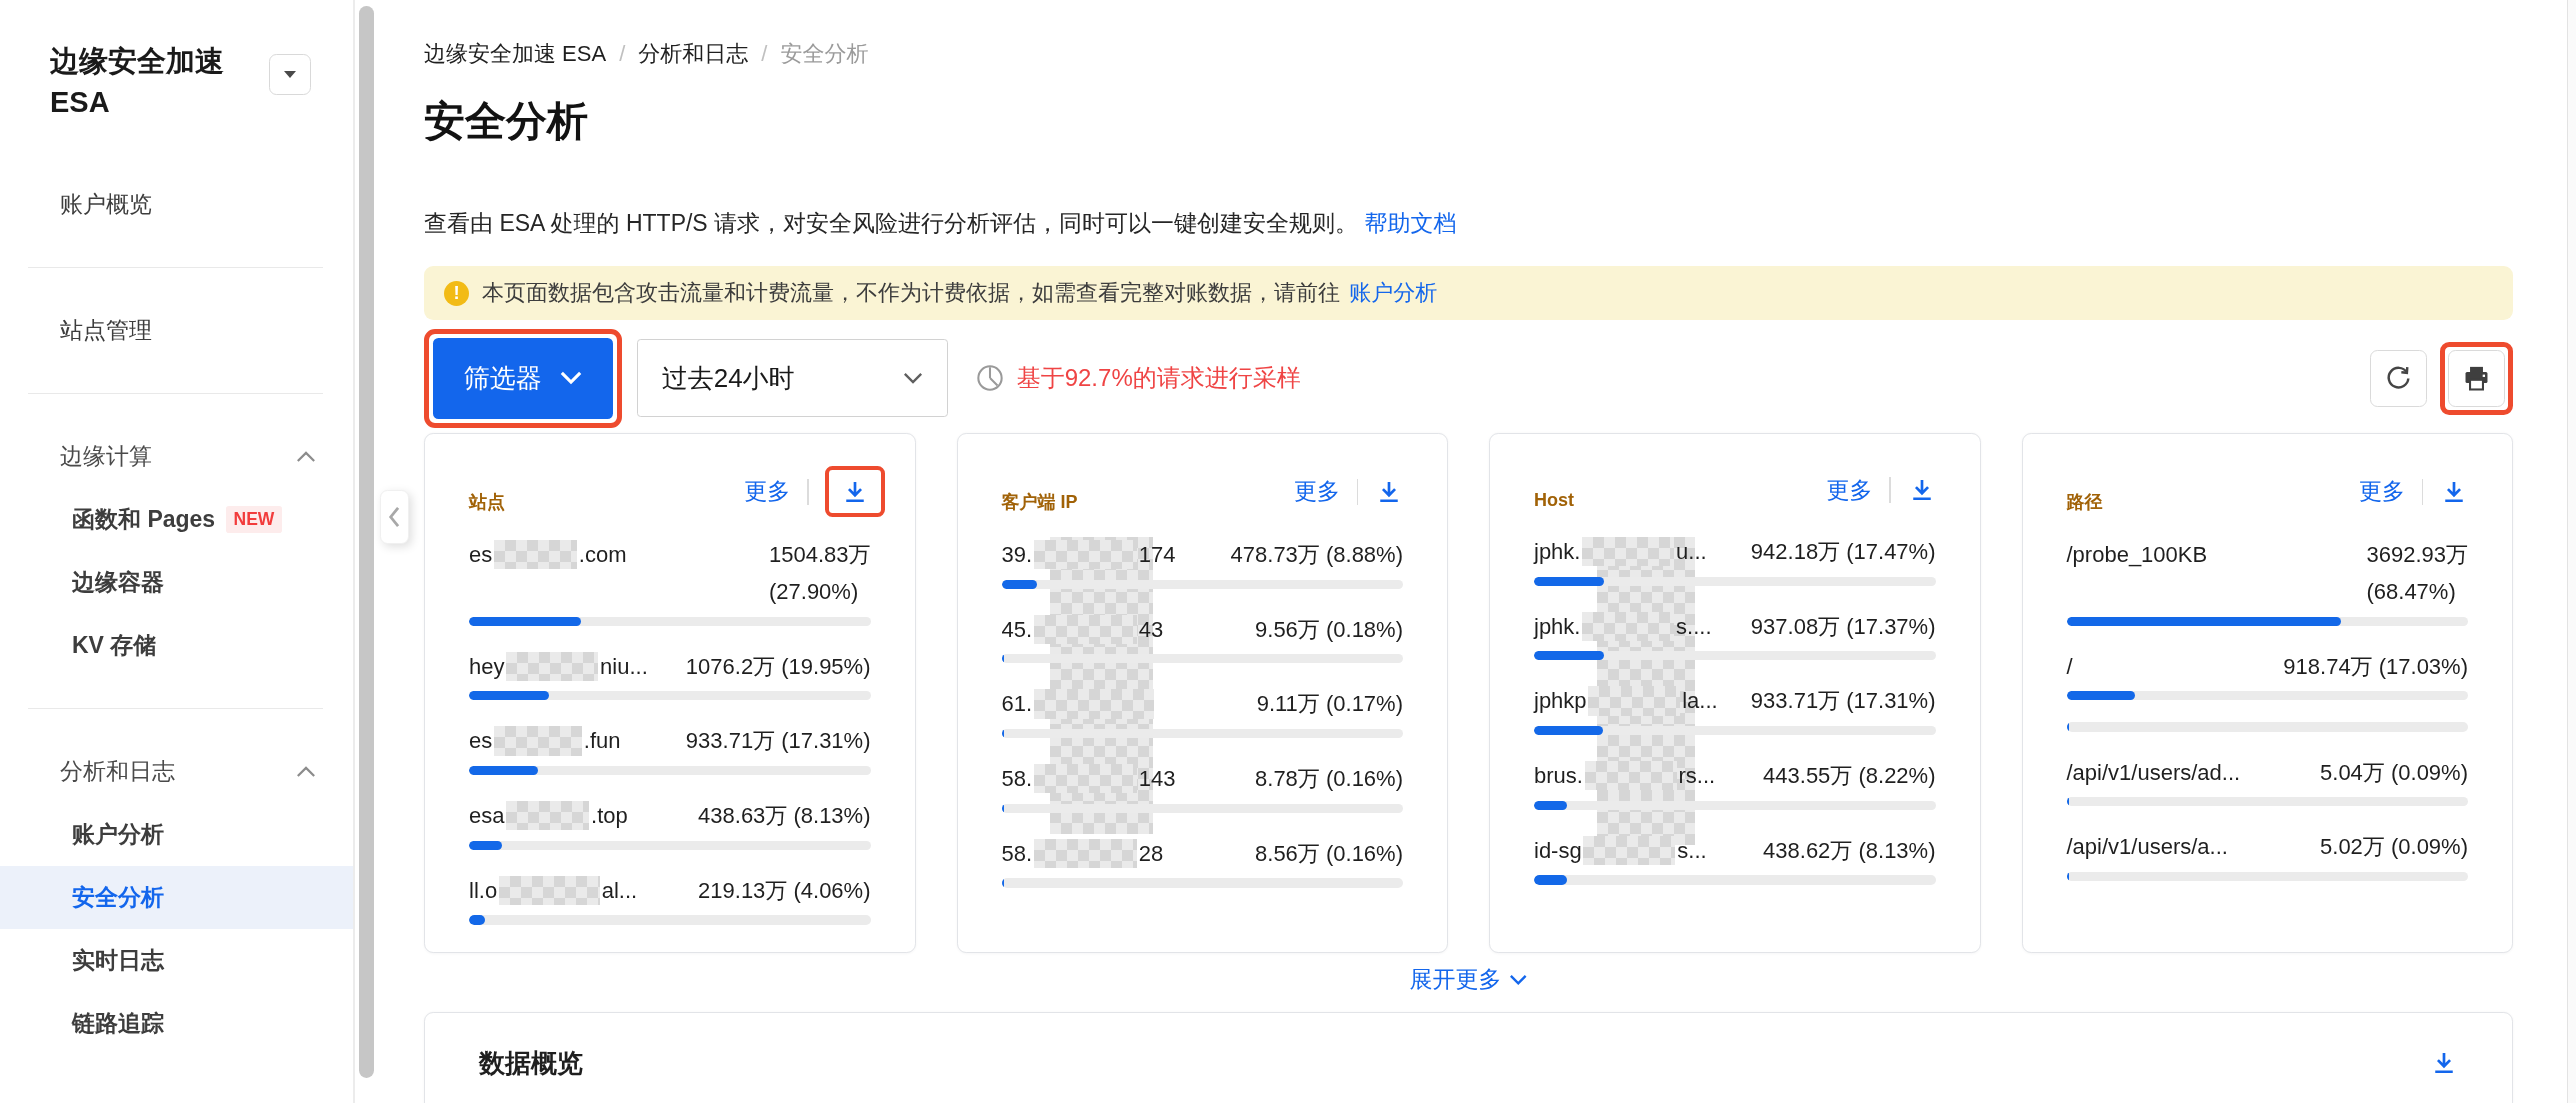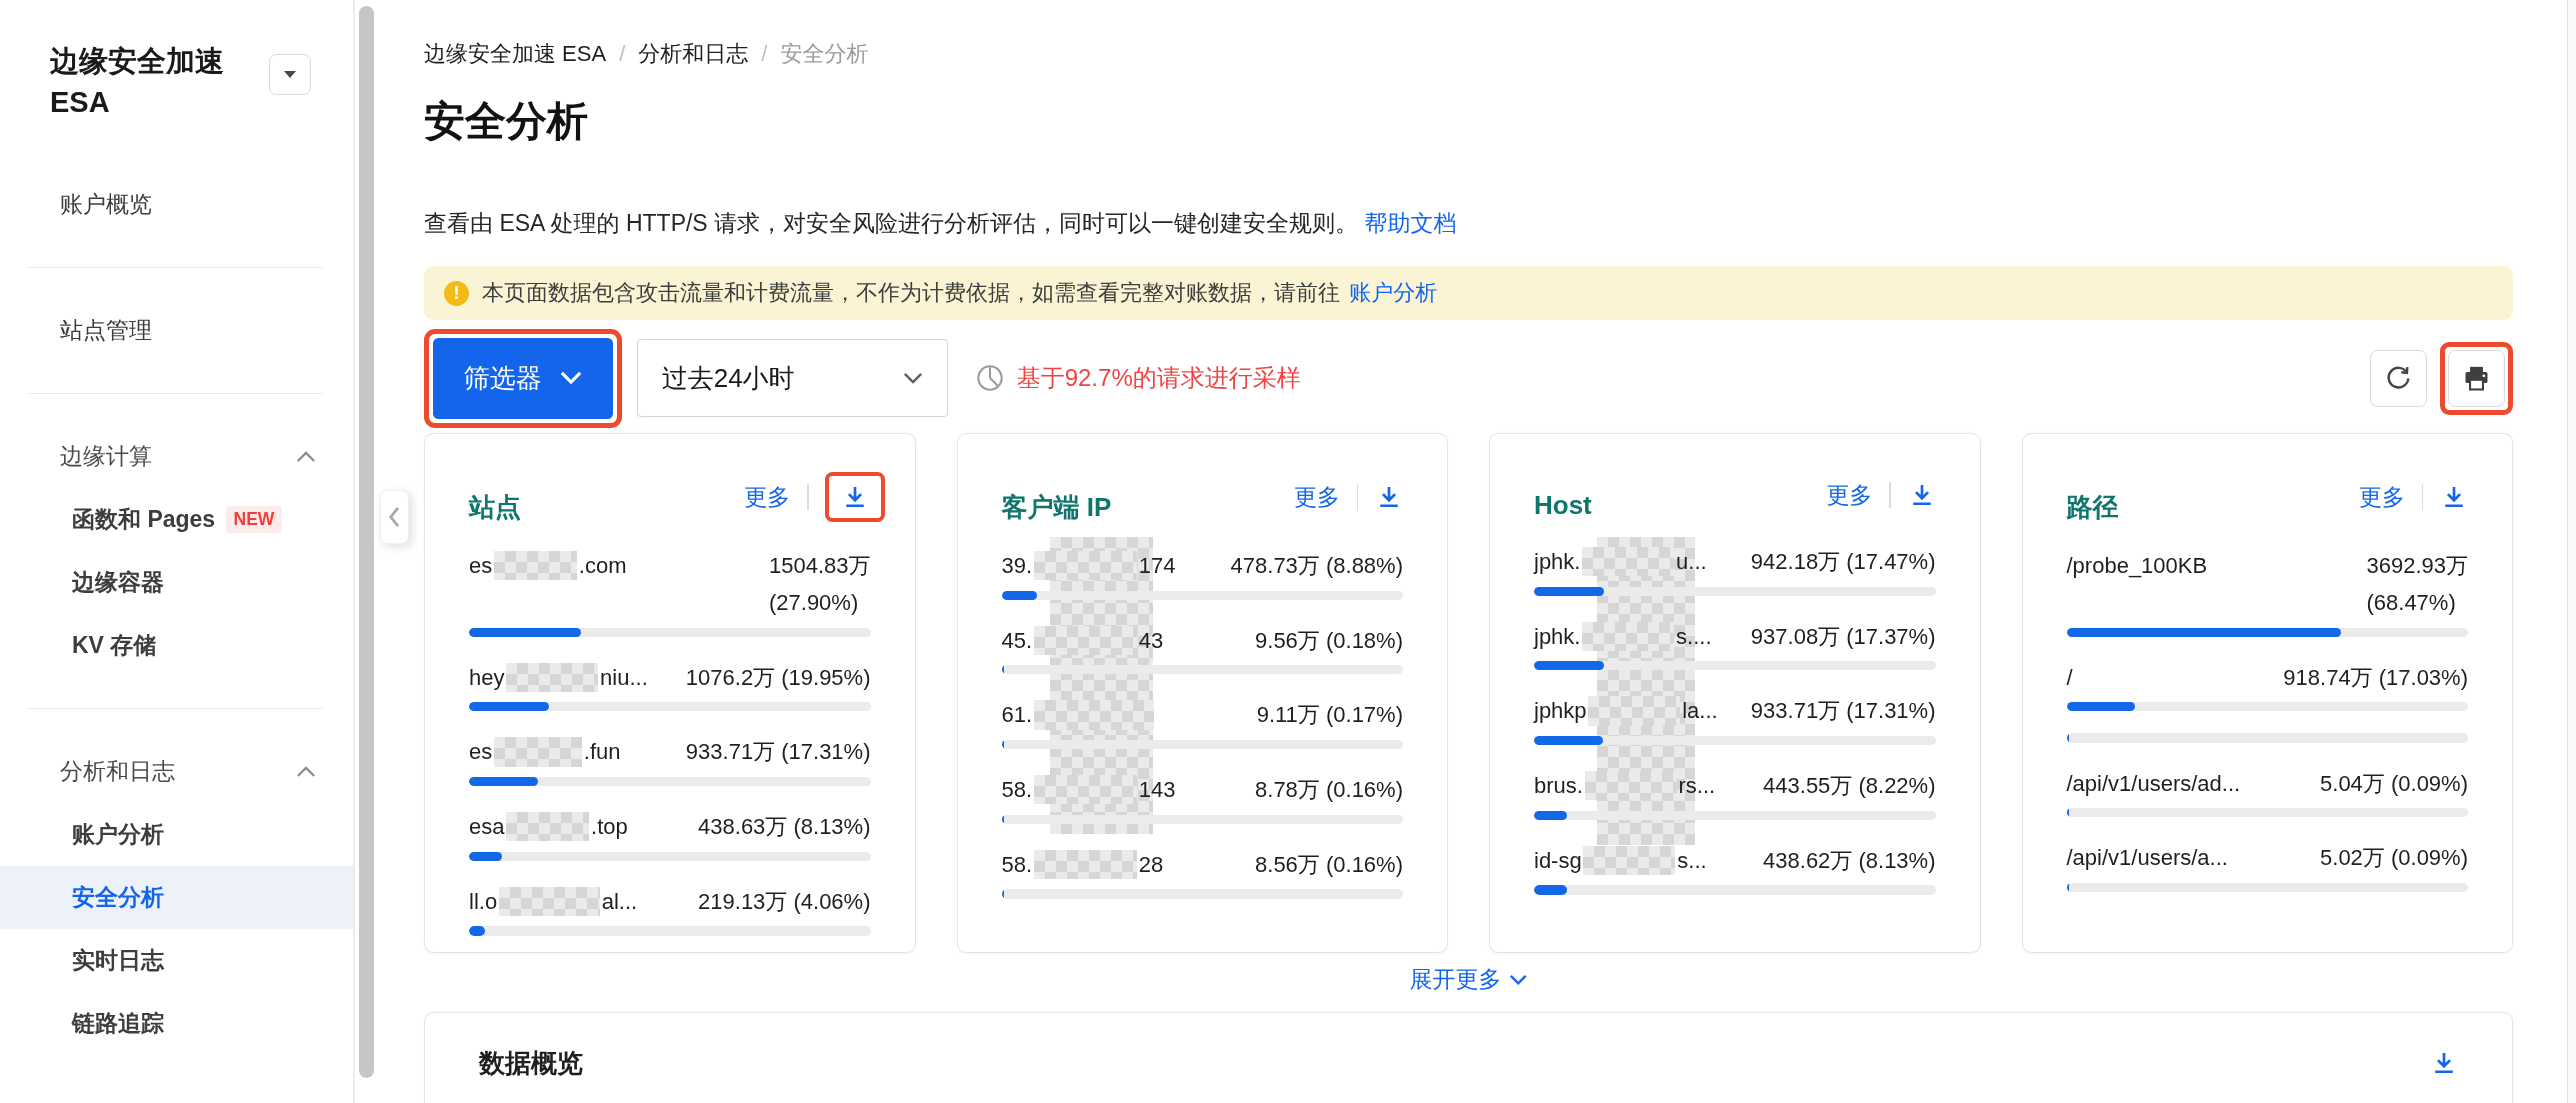--- a/index.html
+++ b/index.html
@@ -60,21 +60,21 @@
   .toolbar-right { margin-left:auto; display:flex; align-items:center; gap:13px; }
   .icon-btn { width:57px; height:57px; background:#fff; border:1.8px solid #dadada; border-radius:7.4px;
     display:flex; align-items:center; justify-content:center; cursor:pointer; }
   .red-annot-sq { border:5.5px solid #ee4b2e; border-radius:9.2px; padding:2.8px; display:inline-flex; }
 
   
   .cards { margin-top:5.5px; display:grid; grid-template-columns:repeat(4,1fr); gap:41px; }
   .card { position:relative; height:520px; background:#fff; border:1.8px solid #e2e4e8; border-radius:9.2px;
     padding:35px 44px 0; box-shadow:0 0.9px 2.8px rgba(31,35,41,.04); overflow:hidden; }
   .card-head { display:flex; align-items:center; position:relative; z-index:2; }
-  .card-title { font-size:26px; font-weight:bold; color:#0f766e;margin-top:21px; }
+  .card-title { font-size:18px; font-weight:bold; color:#a16207;margin-top:21px; }
   .head-right { margin-left:auto; display:flex; align-items:center; }
   .more-link { font-size:23px; }
   .vsep { width:1.8px; height:26px; background:#dcdcdc; margin:0 16.6px; }
   .dl-wrap { display:flex; align-items:center; justify-content:center; cursor:pointer; }
   .dl-wrap.red-annot-sm { border:4.6px solid #ee4b2e; border-radius:7.4px; padding:7.4px 12px; margin:-9.2px -14.8px -9.2px 0; }
   .rows { margin-top:22px; position:relative; z-index:1; }
   .rowitem { margin-bottom:22px; }
   .line { display:flex; align-items:flex-start; font-size:22px; line-height:37px; }
   .name { white-space:nowrap; display:flex; align-items:center; color:#1f1f1f; }
   .mask, .mask-col { background-image:

